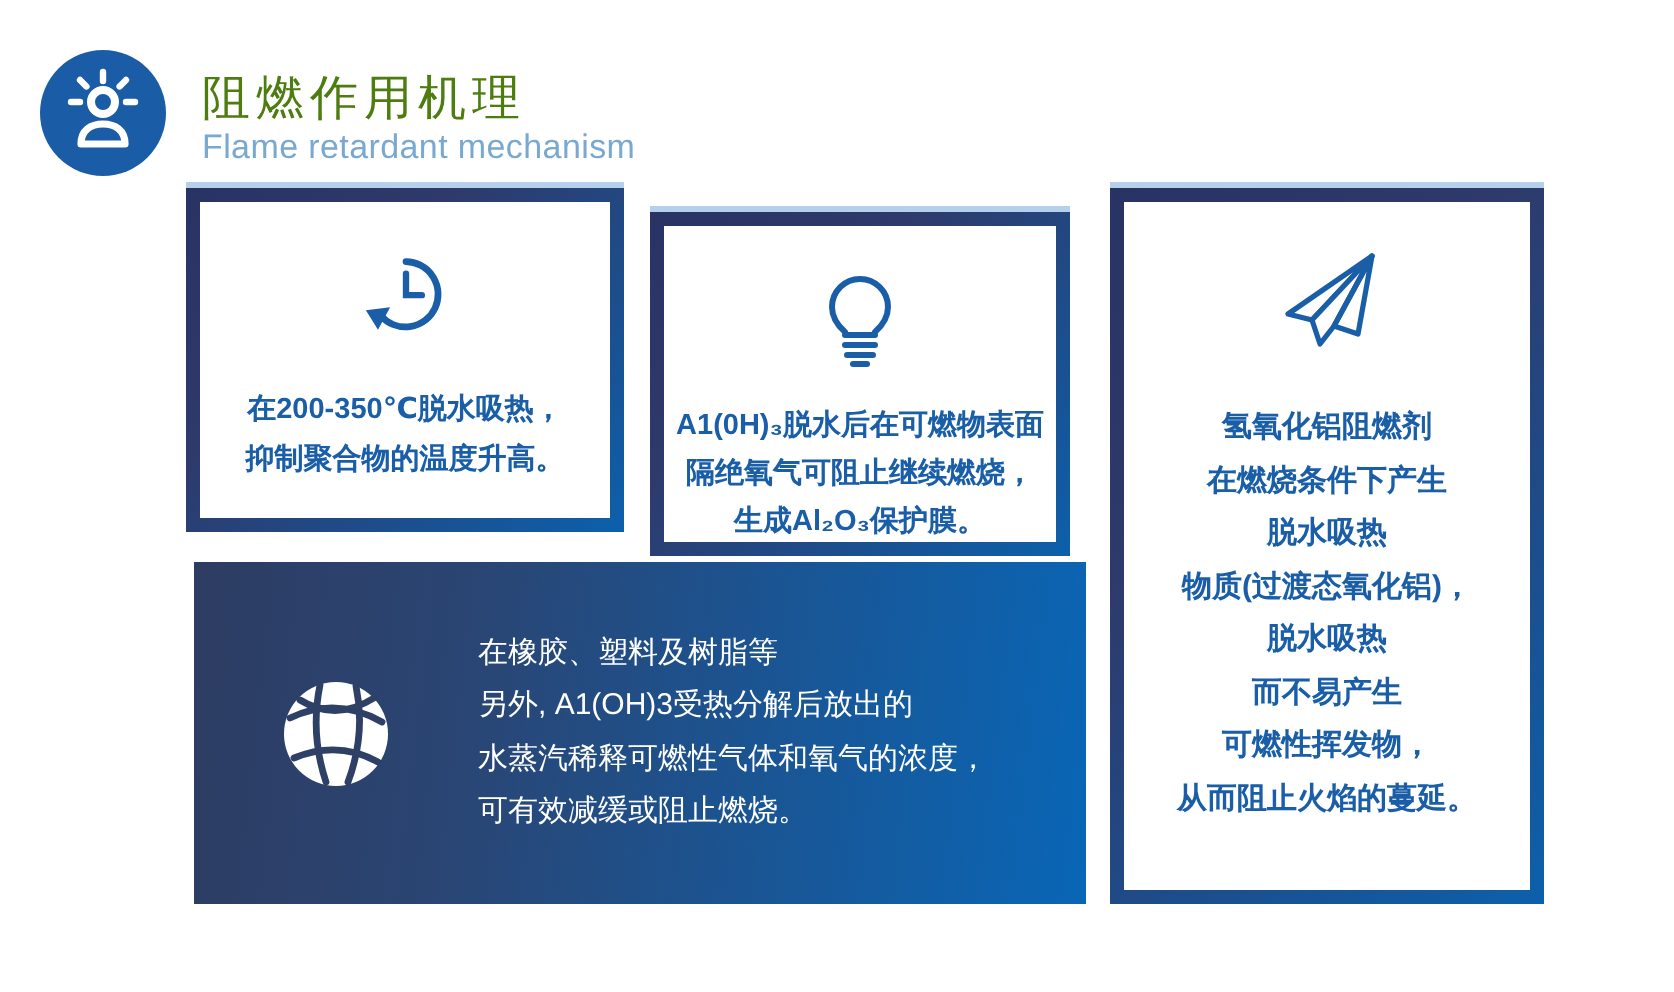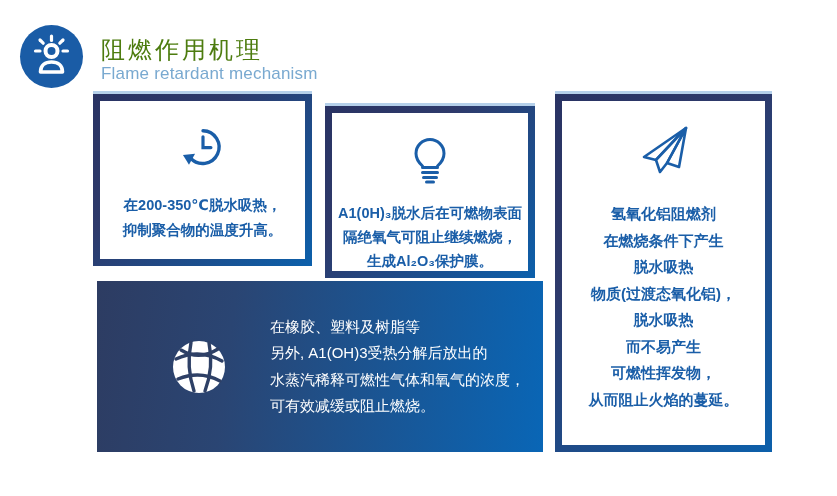--- a/index.html
+++ b/index.html
@@ -52,21 +52,21 @@
   }
   .card1 .card-text { font-size:14.5px; line-height:25px; margin-top:16px; }
   .card2 .card-text { font-size:14.5px; line-height:24px; margin-top:12px; }
   .card3 .card-text { font-size:15px;   line-height:26.5px; margin-top:20px; }
   .card-line { display:block; white-space:nowrap; }
 
   
   .panel {
     position:absolute; left:97px; top:281px; width:446px; height:171px;
     background:linear-gradient(97deg,#2D3C62 0%,#2A4573 30%,#0966B6 100%);
-    display:flex; flex-direction:row; align-items:center;padding-left:31px;
+    display:flex; flex-direction:row; align-items:center;
   }
   .panel-icon {
     flex:0 0 142px; display:flex; align-items:center; justify-content:center;
   }
   .panel-text {
     flex:1 1 auto; color:#ffffff; font-size:15px; line-height:26.5px;
     font-weight:400; text-align:left; padding-right:6px;
   }
 </style>
 </head>

